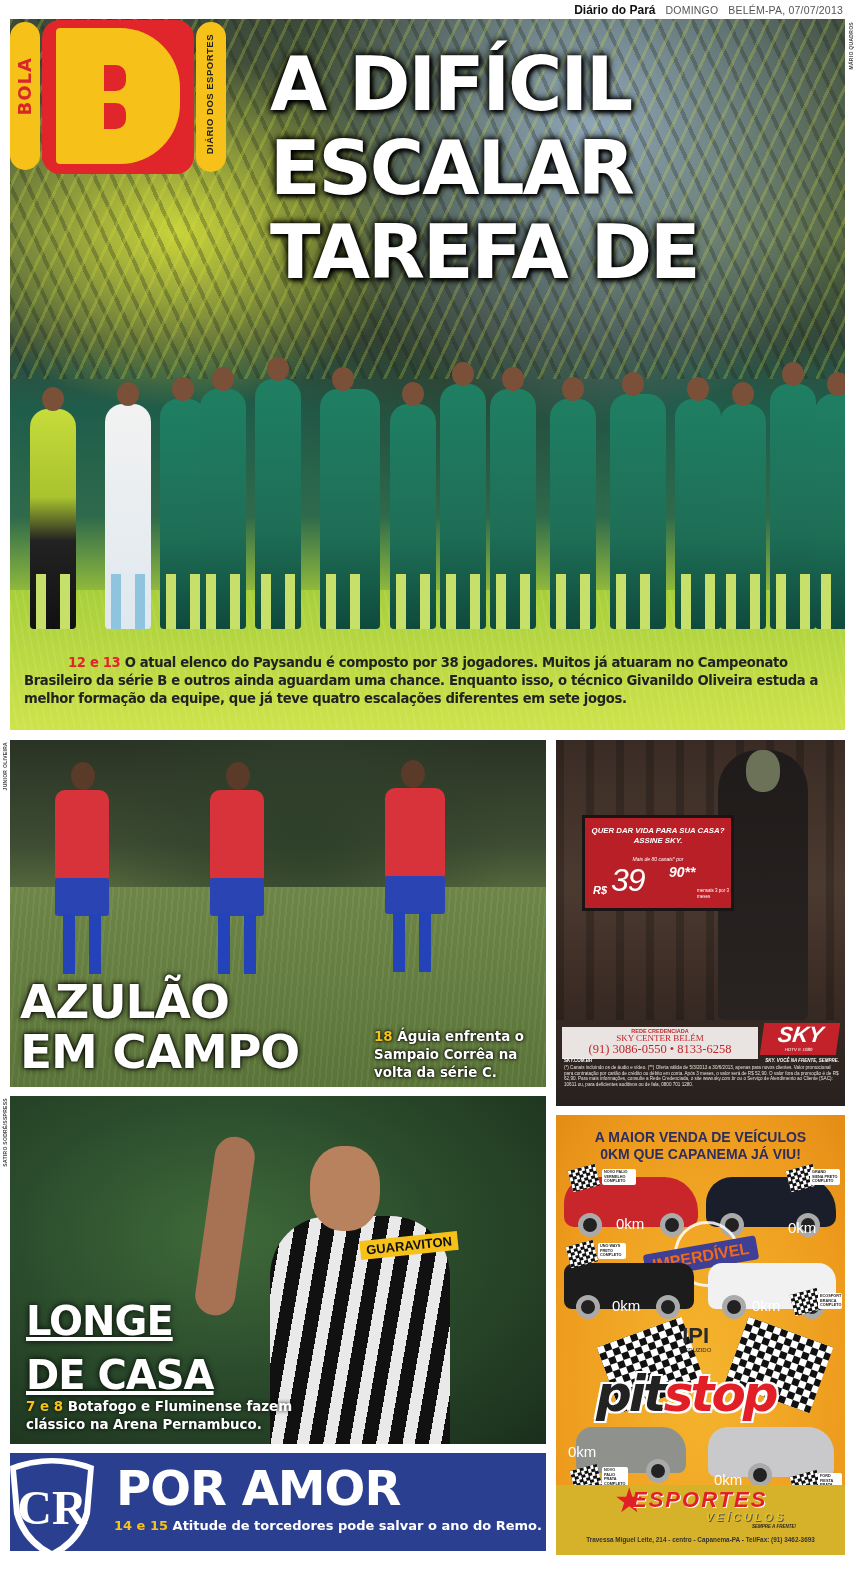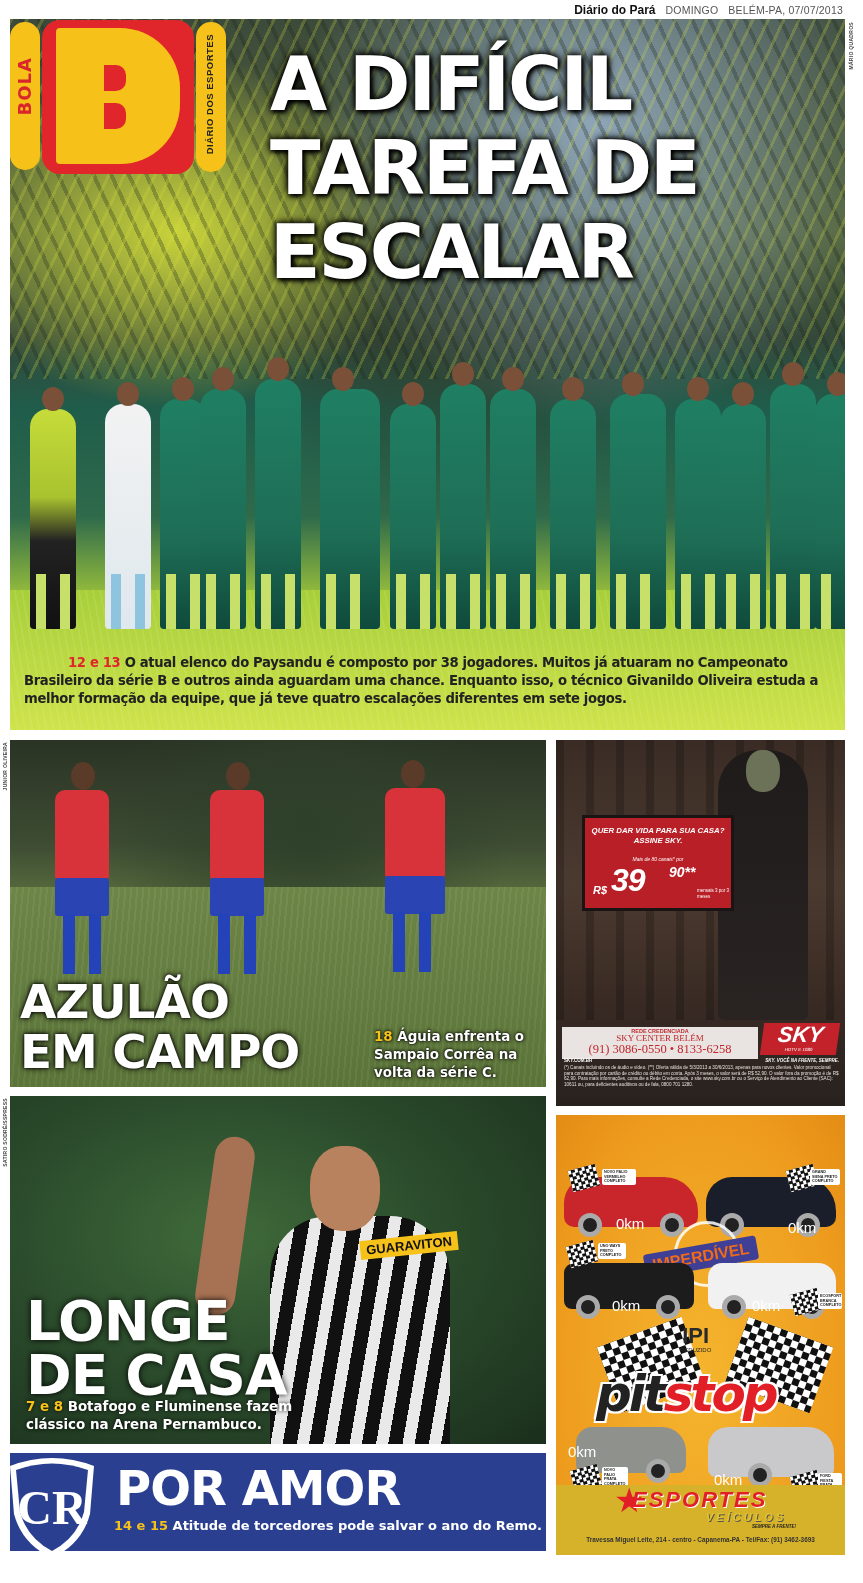--- a/index.html
+++ b/index.html
@@ -56,42 +56,42 @@
   .azulao-caption { position: absolute; left: 374px; top: 1028px; width: 175px; font-family: "DejaVu Sans", sans-serif; font-weight: bold; font-size: 13.4px; line-height: 18px; color: #fff; text-shadow: 0 0 4px #000, 0 0 2px #000; }
 
   
   .sky-ad { position: absolute; left: 556px; top: 740px; width: 289px; height: 366px; background: linear-gradient(180deg, #3a2c25 0%, #4b3a30 40%, #3a2b24 70%, #27211e 100%); overflow: hidden; }
   .sky-ad .room { position: absolute; left: 0; top: 0; width: 100%; height: 280px; background: repeating-linear-gradient(90deg, rgba(0,0,0,0.2) 0 8px, transparent 8px 30px); }
   .sky-ad .man { position: absolute; left: 162px; top: 10px; width: 90px; height: 270px; background: linear-gradient(180deg, #1f1b1a 0%, #292422 100%); border-radius: 40px 40px 6px 6px; }
   .sky-ad .man::before { content: ""; position: absolute; left: 28px; top: 0; width: 34px; height: 42px; border-radius: 45%; background: #6c7258; }
   .sky-ad .tv { position: absolute; left: 26px; top: 75px; width: 152px; height: 96px; background: #b91f27; border: 3px solid #1a1514; }
   .sky-ad .tv .t1 { position: absolute; top: 8px; left: 0; width: 100%; text-align: center; font-size: 7.8px; font-weight: bold; color: #fff; line-height: 10px; font-style: italic; }
   .sky-ad .tv .t2 { position: absolute; top: 38px; left: 0; width: 100%; text-align: center; font-size: 5px; color: #fff; font-style: italic; }
-  .sky-ad .tv .price { position: absolute; top: 44px; left: 26px; font-size: 32px; font-weight: 700; color: #fff; font-style: italic; letter-spacing: -1px; }
+  .sky-ad .tv .price { position: absolute; top: 44px; left: 26px; font-size: 32px; font-weight: 400; color: #fff; font-style: italic; letter-spacing: -1px; }
   .sky-ad .tv .cur { position: absolute; top: 66px; left: 8px; font-size: 11px; font-weight: bold; color: #fff; font-style: italic; }
   .sky-ad .tv .cents { position: absolute; top: 46px; left: 84px; font-size: 14px; font-weight: 900; color: #fff; font-style: italic; }
   .sky-ad .tv .note { position: absolute; top: 70px; left: 112px; font-size: 4.5px; color: #fff; line-height: 6px; }
   .sky-ad .contact { position: absolute; left: 6px; top: 287px; width: 196px; height: 32px; background: #e9e4e2; text-align: center; }
   .sky-ad .contact .r { font-size: 5.5px; font-weight: bold; color: #c0262c; margin-top: 1px; }
   .sky-ad .contact .n { font-family: "Liberation Serif", serif; font-size: 9px; color: #c0262c; line-height: 9px; }
   .sky-ad .contact .p { font-family: "Liberation Serif", serif; font-size: 12.5px; color: #c0262c; line-height: 12px; }
   .sky-ad .skylogo { position: absolute; left: 206px; top: 283px; width: 76px; height: 32px; background: #c4222a; transform: skewX(-8deg); text-align: center; color: #fff; }
   .sky-ad .skylogo .b { font-size: 22px; font-weight: 900; font-style: italic; line-height: 24px; }
   .sky-ad .skylogo .s { font-size: 4.5px; }
   .sky-ad .url { position: absolute; left: 8px; top: 318px; font-size: 4.5px; color: #fff; font-weight: bold; }
   .sky-ad .slogan { position: absolute; right: 6px; top: 318px; font-size: 4.5px; color: #fff; font-weight: bold; font-style: italic; }
   .sky-ad .fine { position: absolute; left: 8px; top: 325px; width: 275px; font-size: 4.6px; line-height: 5.5px; color: #e6e0dc; }
 
   
   .longe { position: absolute; left: 10px; top: 1096px; width: 536px; height: 348px; overflow: hidden; background: radial-gradient(ellipse at 40% 40%, #3f6a3a 0%, #2a4a2b 50%, #1b2f1c 100%); }
   .longe .player2 { position: absolute; left: 260px; top: 120px; width: 180px; height: 240px; background: repeating-linear-gradient(100deg, #111 0 14px, #e9e9e9 14px 26px); border-radius: 60px 60px 0 0; }
   .longe .face { position: absolute; left: 300px; top: 50px; width: 70px; height: 85px; border-radius: 45%; background: #b8825f; }
   .longe .arm { position: absolute; left: 195px; top: 40px; width: 40px; height: 180px; background: #a77253; border-radius: 20px; transform: rotate(8deg); }
   .longe .sponsor { position: absolute; left: 350px; top: 140px; background: #f6c21a; color: #111; font-weight: 900; font-size: 13px; padding: 2px 6px; transform: rotate(-6deg); }
-  .longe-title { position: absolute; left: 26px; top: 1294px; font-family: "DejaVu Sans", sans-serif; font-weight: 900; font-size: 55px; line-height: 54px; color: #fff; text-shadow: 0 0 6px #000; letter-spacing: -1px; }
+  .longe-title { position: absolute; left: 26px; top: 1294px; font-family: "DejaVu Sans", sans-serif; font-weight: 900; font-size: 40px; line-height: 54px; color: #fff; text-shadow: 0 0 6px #000; letter-spacing: -1px; text-decoration: underline; }
   .longe-caption { position: absolute; left: 26px; top: 1398px; width: 300px; font-family: "DejaVu Sans", sans-serif; font-weight: bold; font-size: 13.4px; line-height: 18px; color: #fff; text-shadow: 0 0 4px #000; }
 
   
   .poramor { position: absolute; left: 10px; top: 1453px; width: 536px; height: 98px; background: #2b3f91; }
   .crest { position: absolute; left: 2px; top: 1452px; width: 100px; height: 108px; }
   .poramor-title { position: absolute; left: 116px; top: 1460px; font-family: "DejaVu Sans", sans-serif; font-weight: 900; font-size: 48px; line-height: 56px; color: #fff; letter-spacing: -1px; }
   .poramor-caption { position: absolute; left: 114px; top: 1518px; font-family: "DejaVu Sans", sans-serif; font-weight: bold; font-size: 13px; color: #fff; }
 
   
   .pit-ad { position: absolute; left: 556px; top: 1115px; width: 289px; height: 440px; background: radial-gradient(ellipse at 50% 60%, #f5b52e 0%, #ee9c1e 70%, #e48c15 100%); overflow: hidden; }
@@ -189,22 +189,22 @@
     <div class="hole1"></div>
     <div class="hole2"></div>
   </div>
   <div class="pill-right">
       <span>DIÁRIO DOS ESPORTES</span>
     </div>
 </div>
 
 <div class="headline">
   <div>A DIFÍCIL</div>
+  <div>ESCALAR</div>
   <div>TAREFA DE</div>
-  <div>ESCALAR</div>
 </div>
 
 <div class="hero-caption">
   <span class="hl-red">12 e 13</span>
   <span>O atual elenco do Paysandu é composto por 38 jogadores. Muitos já atuaram no Campeonato Brasileiro da série B e outros ainda aguardam uma chance. Enquanto isso, o técnico Givanildo Oliveira estuda a melhor formação da equipe, que já teve quatro escalações diferentes em sete jogos.</span>
 </div>
 
 <div class="credit-v" style="left:2px;top:742px;">JUNIOR OLIVEIRA</div>
 <div class="azulao">
   <div class="grass"></div>
@@ -283,20 +283,24 @@
   <path d="M14 18 Q50 5 86 18 L82 60 Q75 86 50 99 Q25 86 18 60 Z" fill="#2b3f91"></path>
   <text x="50" y="72" text-anchor="middle" font-family="Liberation Serif, serif" font-size="48" font-weight="bold" fill="#fff">CR</text>
 </svg>
 <div class="poramor-title">POR AMOR</div>
 <div class="poramor-caption">
   <span class="hl-yellow">14 e 15</span>
   <span>Atitude de torcedores pode salvar o ano do Remo.</span>
 </div>
 
 <div class="pit-ad">
+  <div class="head">
+    <div>A MAIOR VENDA DE VEÍCULOS</div>
+    <div>0KM QUE CAPANEMA JÁ VIU!</div>
+  </div>
 
   <div class="car" style="left:8px;top:62px;width:134px;height:50px;background:#c8262a;">
       <div class="wheel" style="left:14px"></div>
       <div class="wheel" style="left:96px"></div>
     </div>
   <div class="flag" style="left:14px;top:52px;"></div>
   <div class="flag-label" style="left:46px;top:54px;width:34px;">NOVO PALIO VERMELHO COMPLETO</div>
   <div class="okm" style="left:60px;top:100px;">0km</div>
 
   <div class="car" style="left:150px;top:62px;width:130px;height:50px;background:#1a1d2a;">

